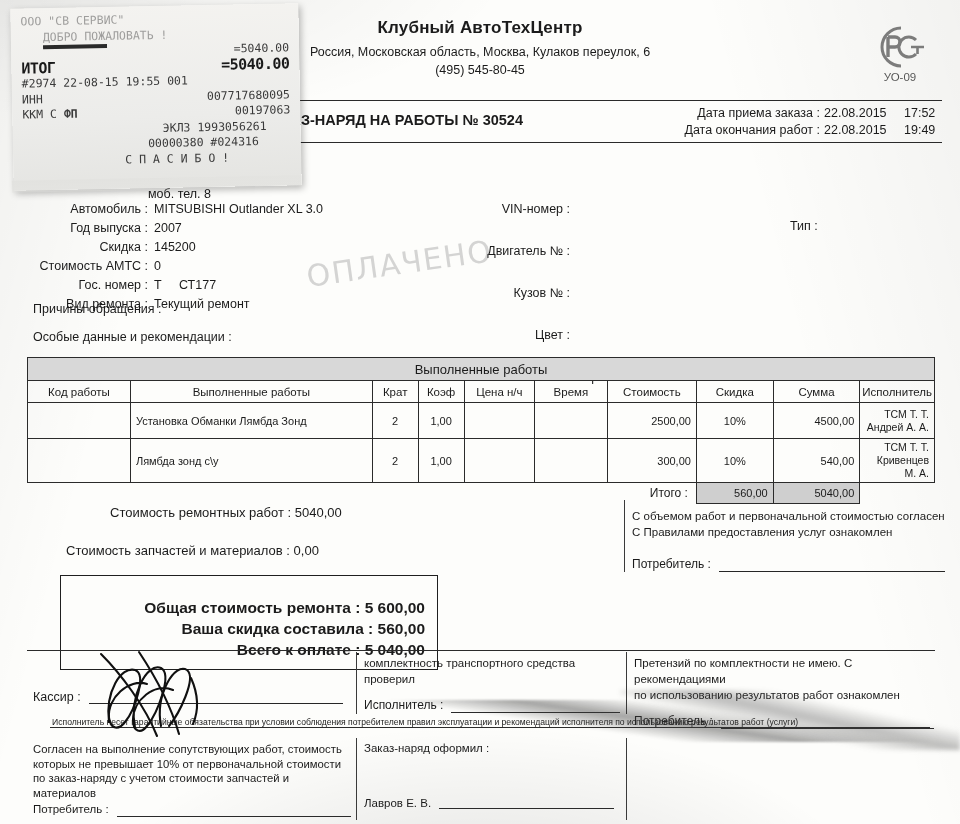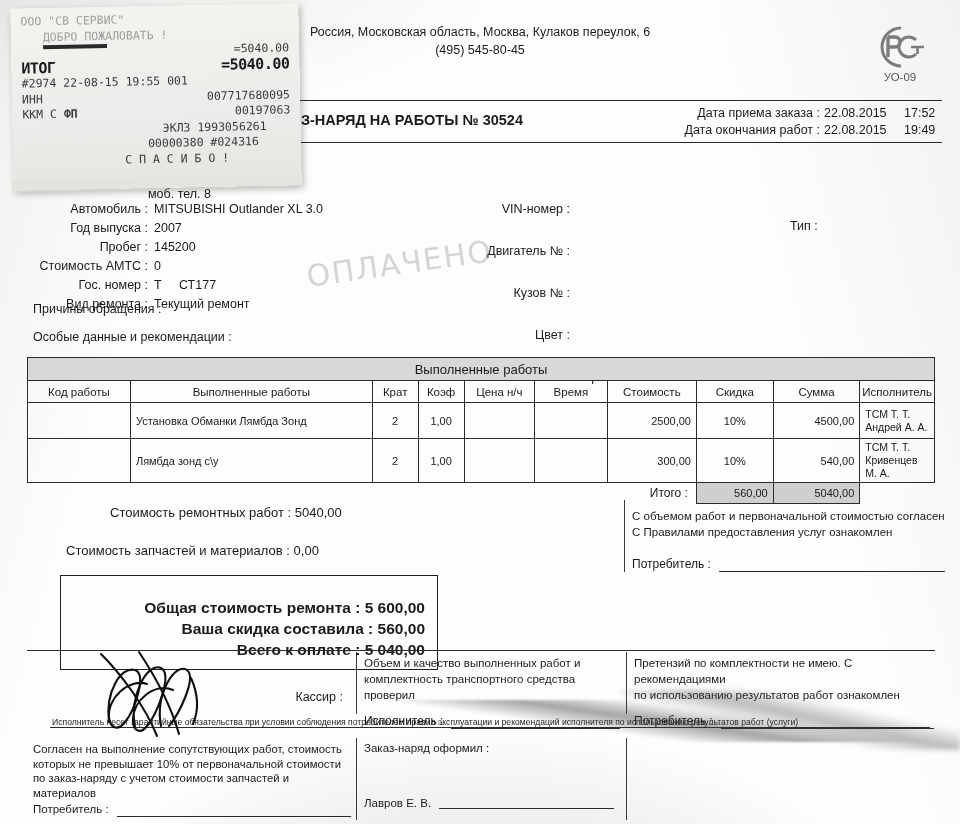--- a/index.html
+++ b/index.html
@@ -71,21 +71,21 @@
   .tbl .dat td{height:31px;padding:2px 5px;vertical-align:middle;}
   .c-code{width:96px;}
   .c-name{width:242px;}
   .c-krat{width:36px;text-align:center;margin-top:27px;}
   .c-koef{width:36px;text-align:center;}
   .c-price{width:62px;}
   .c-time{width:64px;}
   .c-cost{width:80px;text-align:right;}
   .c-disc{width:68px;text-align:center;}
   .c-sum{width:78px;text-align:right;}
-  .c-exec{width:auto;}
+  .c-exec{width:auto;text-align:right;}
   .exec{font-size:10.5px;line-height:13px;}
   .tot-row td{height:20px;}
   .tot-lbl{text-align:right;padding-right:8px !important;font-size:12px;border:none !important;}
   .tot-v{background:#cfcfcf;text-align:right;padding:0 5px !important;font-size:11px;}
   .noborder{border:none !important;}
 
   
   .sum1{position:absolute;left:110px;top:505px;font-size:13px;}
   .sum2{position:absolute;left:66px;top:543px;font-size:13px;}
   .box{position:absolute;left:60px;top:575px;width:352px;border:1px solid #1f1f1f;padding:21px 12px 9px 12px;}
@@ -95,21 +95,21 @@
   .agree .sig{margin-top:16px;display:flex;align-items:flex-end;font-size:12px;}
   .agree .line{flex:1;border-bottom:1px solid #262626;margin-left:8px;height:13px;}
   .vline{position:absolute;background:#3a3a3a;width:1px;}
   .vl-1{left:624px;top:500px;height:72px;}
 
   
   .bline{position:absolute;background:#2b2b2b;height:1px;}
   .bl-top{left:27px;right:25px;top:650px;}
   .bl-disc{left:50px;right:30px;top:727px;}
 
-  .cashier{position:absolute;left:33px;top:690px;display:flex;align-items:flex-end;font-size:12.5px;width:310px;flex-direction:column;}
+  .cashier{position:absolute;left:33px;top:690px;display:flex;align-items:center;font-size:12.5px;width:310px;}
   .cashier .line{flex:1;border-bottom:1px solid #262626;margin-left:8px;height:13px;}
 
   .mid-b{position:absolute;left:364px;top:655px;font-size:11.5px;line-height:16px;width:256px;}
   .mid-b .sig{margin-top:10px;display:flex;align-items:flex-end;font-size:12px;}
   .mid-b .line{flex:1;border-bottom:1px solid #2a2a2a;margin-left:8px;height:13px;}
   .right-b{position:absolute;left:634px;top:655px;font-size:11.5px;line-height:16px;width:300px;}
   .right-b .sig{margin-top:10px;display:flex;align-items:flex-end;font-size:12px;}
   .right-b .line{flex:1;border-bottom:1px solid #2a2a2a;margin-left:8px;height:13px;}
   .vl-2{left:356px;top:652px;height:62px;}
   .vl-3{left:626px;top:652px;height:62px;}
@@ -176,20 +176,21 @@
   }
 </style>
 </head>
 <body>
 
 <div class="scan-bg"></div>
 
 <div class="sheet">
 
   <div class="hdr">
+    <div class="hdr-title">Клубный АвтоТехЦентр</div>
     <div class="hdr-addr">Россия, Московская область, Москва, Кулаков переулок, 6</div>
     <div class="hdr-phone">(495) 545-80-45</div>
   </div>
 
   <div class="rst">
     <span>
       <svg width="58" height="46" viewBox="0 0 58 46">
         <path d="M30 4 A19 19 0 1 0 30 42 A19 19 0 0 1 30 4 Z" fill="none" stroke="#333" stroke-width="3"></path>
         <path d="M17 13 v20 M17 13 h7 a5 5 0 0 1 0 10 h-7" fill="none" stroke="#333" stroke-width="3.4"></path>
         <path d="M45 16 a10 10 0 1 0 0 14" fill="none" stroke="#333" stroke-width="3"></path>
@@ -221,21 +222,21 @@
   <div class="veh">
     <div class="row">
         <span class="lbl">Автомобиль :</span>
         <span class="val">MITSUBISHI Outlander XL 3.0</span>
       </div>
     <div class="row">
         <span class="lbl">Год выпуска :</span>
         <span class="val">2007</span>
       </div>
     <div class="row">
-        <span class="lbl">Пробег :</span>
+        <span class="lbl">Скидка :</span>
         <span class="val">145200</span>
       </div>
     <div class="row">
         <span class="lbl">Стоимость АМТС :</span>
         <span class="val">0</span>
       </div>
     <div class="row">
         <span class="lbl">Гос. номер :</span>
         <span class="val">Т     СТ177</span>
       </div>
@@ -347,21 +348,20 @@
 
   <div class="bline bl-top"></div>
 
   <div class="cashier">
     <span>Кассир :</span>
     <span class="line"></span>
   </div>
 
   <div class="vline vl-2"></div>
   <div class="mid-b">
-    <div>Объем и качество выполненных работ и</div>
     <div>комплектность транспортного средства проверил</div>
     <div class="sig">
       <span>Исполнитель :</span>
       <span class="line"></span>
     </div>
   </div>
 
   <div class="vline vl-3"></div>
   <div class="right-b">
     <div>Претензий по комплектности не имею. С рекомендациями</div>

